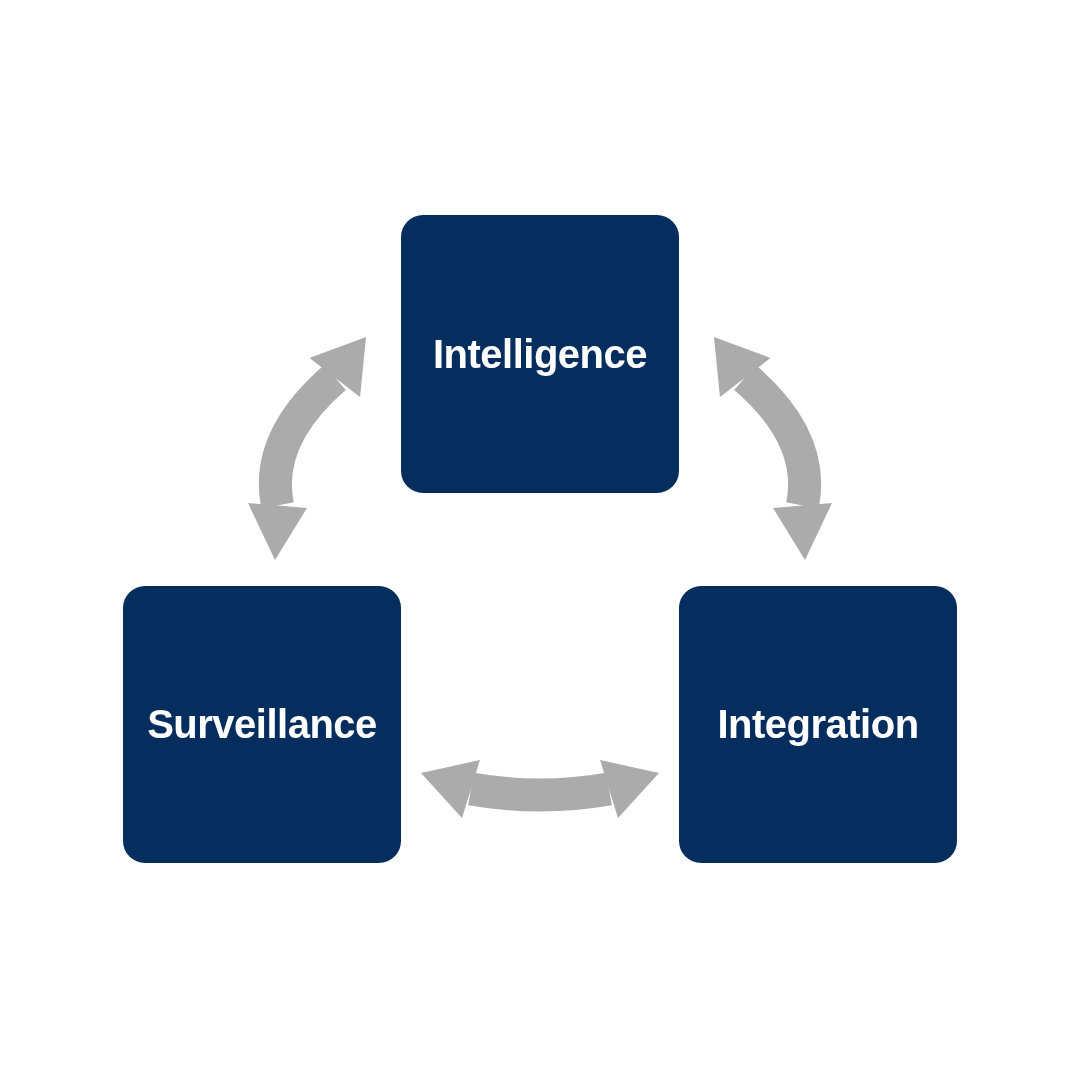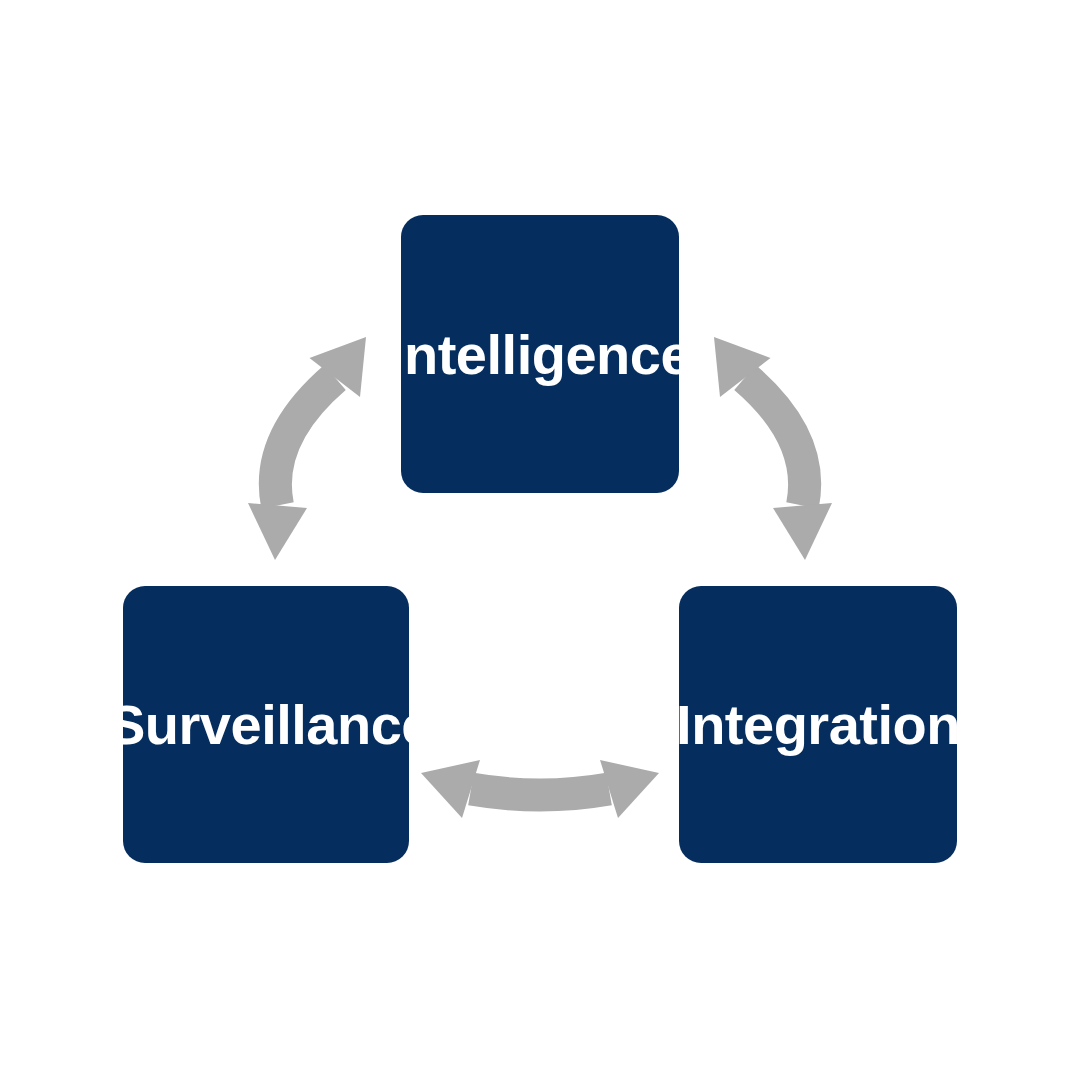--- a/index.html
+++ b/index.html
@@ -36,27 +36,27 @@
     width: 278px;
     height: 278px;
     background: var(--node-fill, #052E5E);
     border-radius: 22px;
     display: flex;
     align-items: center;
     justify-content: center;
   }
   .node-label {
     color: var(--node-text, #FFFFFF);
-    font-size: 56px;
+    font-size: 40px;
     font-weight: bold;
     letter-spacing: -0.5px;
     white-space: nowrap;
   }
   .node-intelligence { left: 401px; top: 215px; }
-  .node-surveillance { left: 123px; top: 586px; height: 277px; padding-left: 8px; }
+  .node-surveillance { left: 123px; top: 586px; height: 277px; }
   .node-integration  { left: 679px; top: 586px; height: 277px; text-align: right; }
 </style>
 </head>
 <body>
 
 <div class="canvas">
 
   <svg class="arrow-layer" viewBox="0 0 1080 1080" aria-hidden="true">
 
     <g>

